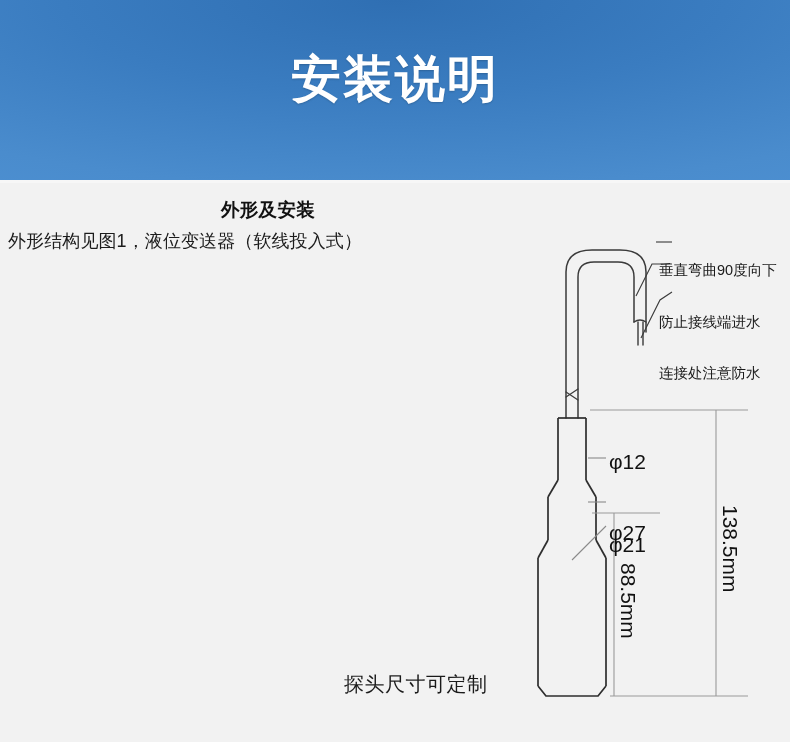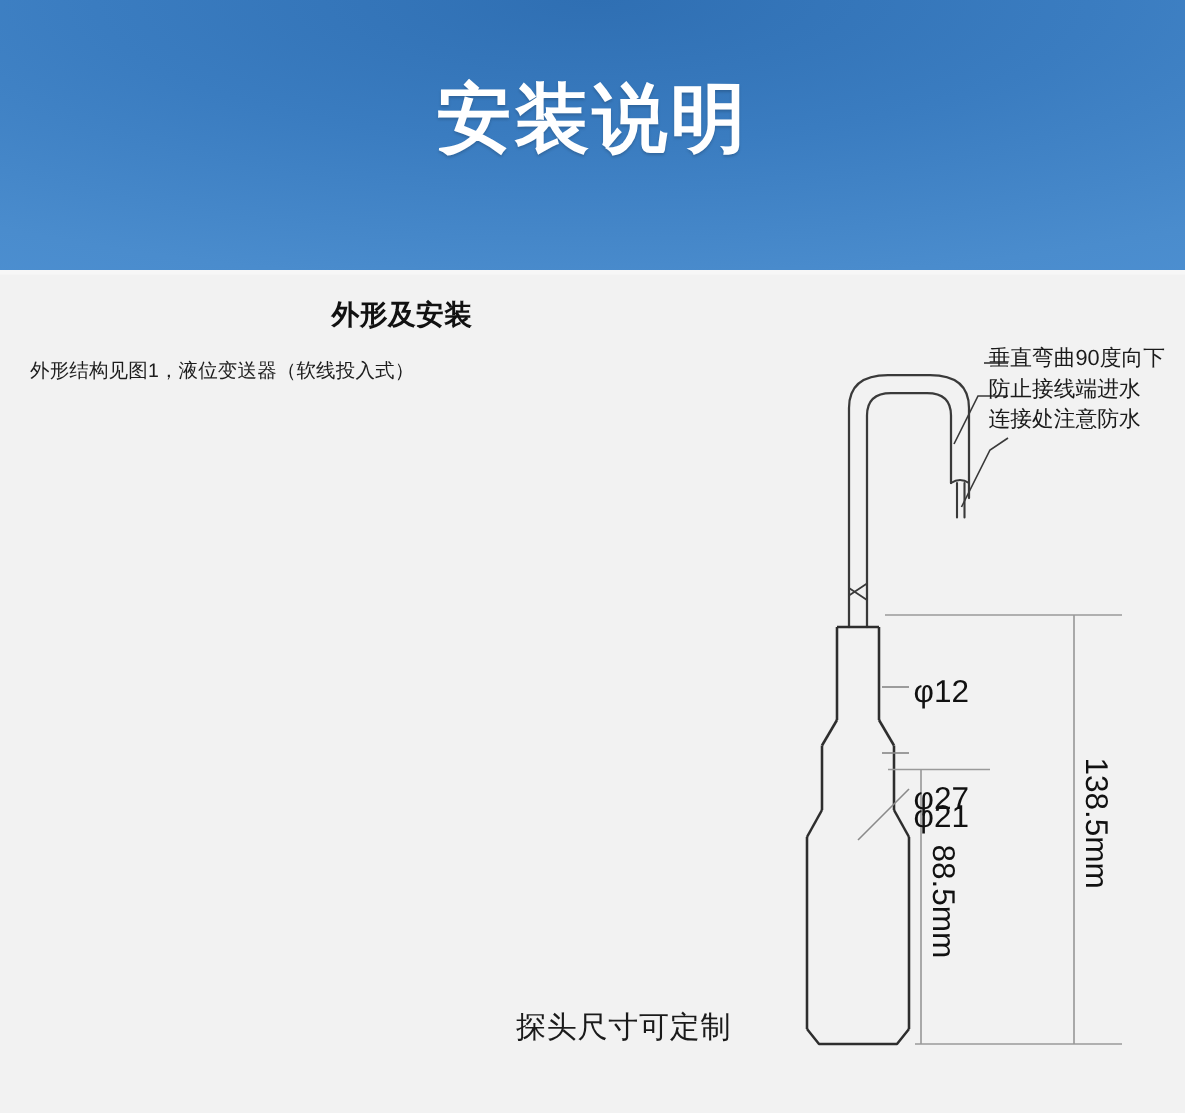--- a/index.html
+++ b/index.html
@@ -59,24 +59,24 @@
   .sec-head {
     font-size: 18.5px;
     font-weight: bold;
     color: #111;
     line-height: 1.5;
     margin: 0 0 3px 0;
     letter-spacing: 0.3px;
     text-align: center;
   }
   .sec-line {
-    font-size: 13px;
+    font-size: 18px;
     color: #1c1c1c;
     line-height: 1.62;
-    margin: 12px;
+    margin: 0;
     white-space: pre;
     letter-spacing: 0.1px;
   }
   .gap-a { height: 16px; }
   .gap-b { height: 14px; }
   .gap-c { height: 13px; }
 
   
   .drawing {
     position: absolute;
@@ -99,21 +99,21 @@
   
   .annot {
     position: absolute;
     left: 659px;
     top: 229px;
     font-size: 14.5px;
     line-height: 1.42;
     color: #1a1a1a;
     white-space: nowrap;
   }
-  .annot div { white-space: nowrap; }
+  .annot div { white-space: nowrap; margin-top: 31px; }
 
   
   .dim-label {
     position: absolute;
     font-size: 21px;
     color: #111;
     white-space: nowrap;
     font-family: "Liberation Sans", "DejaVu Sans", sans-serif;
     text-align: center;
   }

